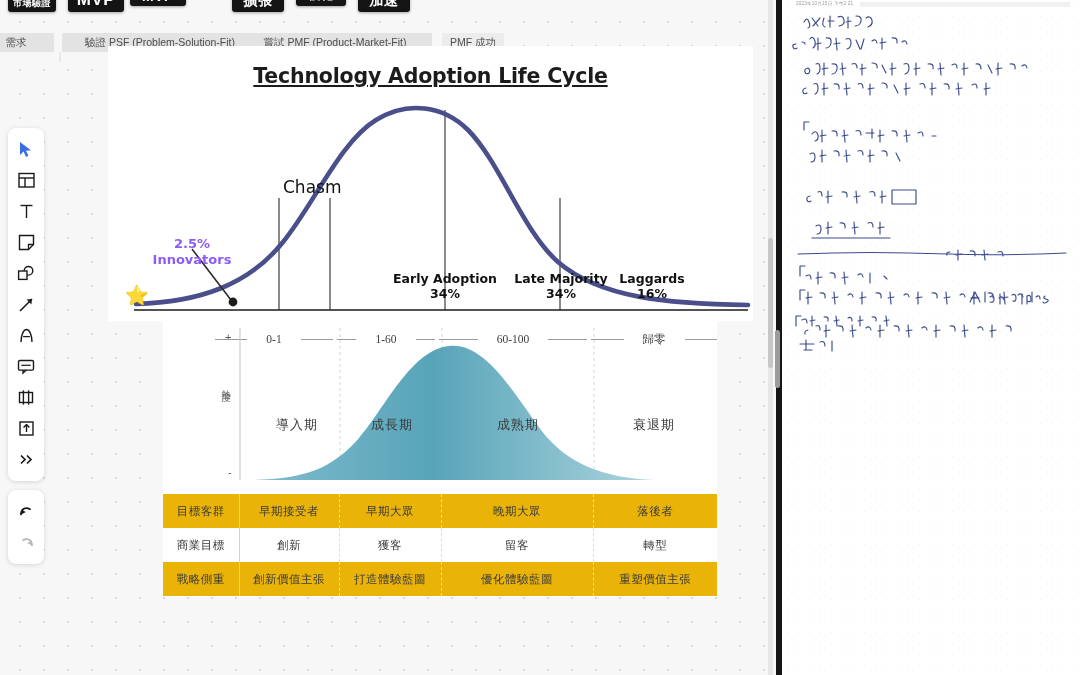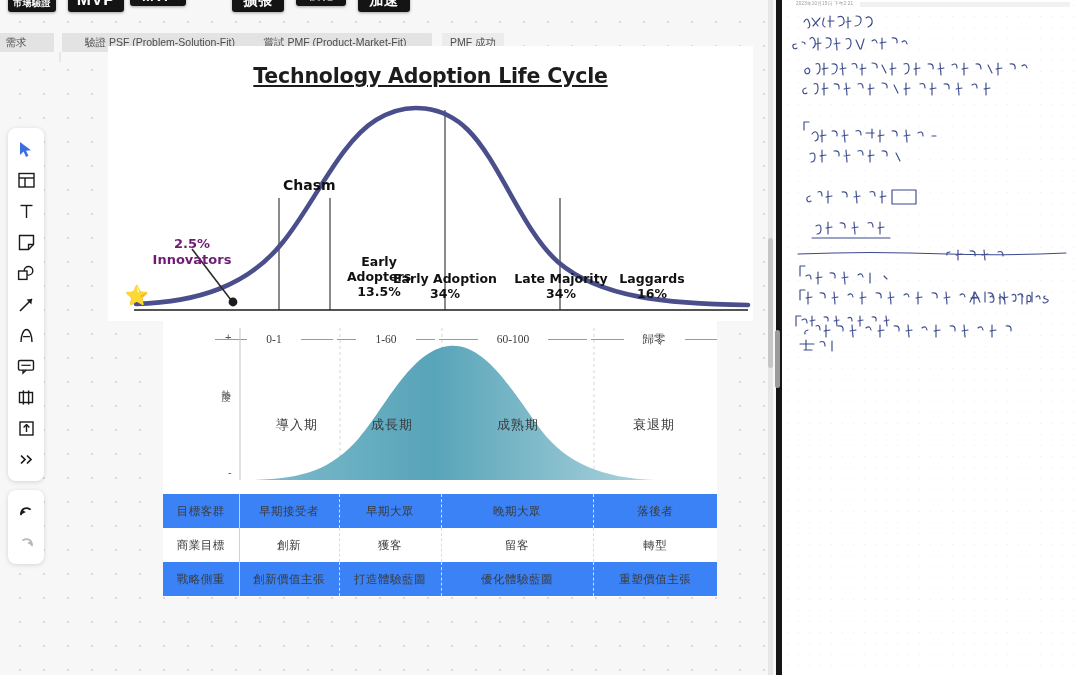--- a/index.html
+++ b/index.html
@@ -92,32 +92,32 @@
     text-align: center;
     font-family: "DejaVu Sans", sans-serif;
     font-weight: 700;
     font-size: 12.5px;
     color: #111;
     line-height: 15px;
   }
   #chasmLabel {
     position: absolute;
     font-family: "DejaVu Sans", sans-serif;
-    font-weight: 700;
-    font-size: 14px;
+    font-weight: 400;
+    font-size: 17px;
     color: #111;
   }
   #innoLabel {
     position: absolute;
     text-align: center;
     font-family: "DejaVu Sans", sans-serif;
     font-weight: 700;
     font-size: 13px;
     line-height: 16px;
-    color: #701a75;
+    color: #8b5cf6;
   }
   #star {
     position: absolute;
     font-size: 19px;
     color: #f5c518;
     text-shadow: 0 0 1px #c89b06;
     line-height: 1;
   }
 
   
@@ -172,21 +172,21 @@
     table-layout: fixed;
   }
   #tbl td {
     height: 34px;
     text-align: center;
     font-size: 11.5px;
     color: #3b3b3b;
     letter-spacing: .5px;
     border-right: 1px dashed #d4dee4;
   }
-  #tbl tr.shade td { background: #3b82f6; }
+  #tbl tr.shade td { background: #eab308; }
   #tbl tr.plain td { background: #ffffff; }
   #tbl td.firstcol { border-right: 1px solid #c5d5dd; }
   #tbl td:last-child { border-right: none; }
 
   
   #connectors { position: absolute; left: 0; top: 0; width: 776px; height: 675px; pointer-events: none; }
 
   
   #divider {
     position: absolute; left: 776px; top: 0; width: 6px; height: 675px;
@@ -297,25 +297,20 @@
 
       <div id="innoLabel" style="left:24px; top:190px; width:120px;">
         <div>2.5%</div>
         <div>Innovators</div>
       </div>
 
       <div id="chasmLabel" style="left:175px; top:131px;">
         <span>Chasm</span>
       </div>
 
-      <div class="segLabel" style="left:224px; top:208px; width:94px;">
-        <div>Early</div>
-        <div>Adopters</div>
-        <div>13.5%</div>
-      </div>
 
       <div class="segLabel" style="left:228px; top:225px; width:218px;">
         <div>Early Adoption</div>
         <div>34%</div>
       </div>
 
       <div class="segLabel" style="left:344px; top:225px; width:218px;">
         <div>Late Majority</div>
         <div>34%</div>
       </div>

